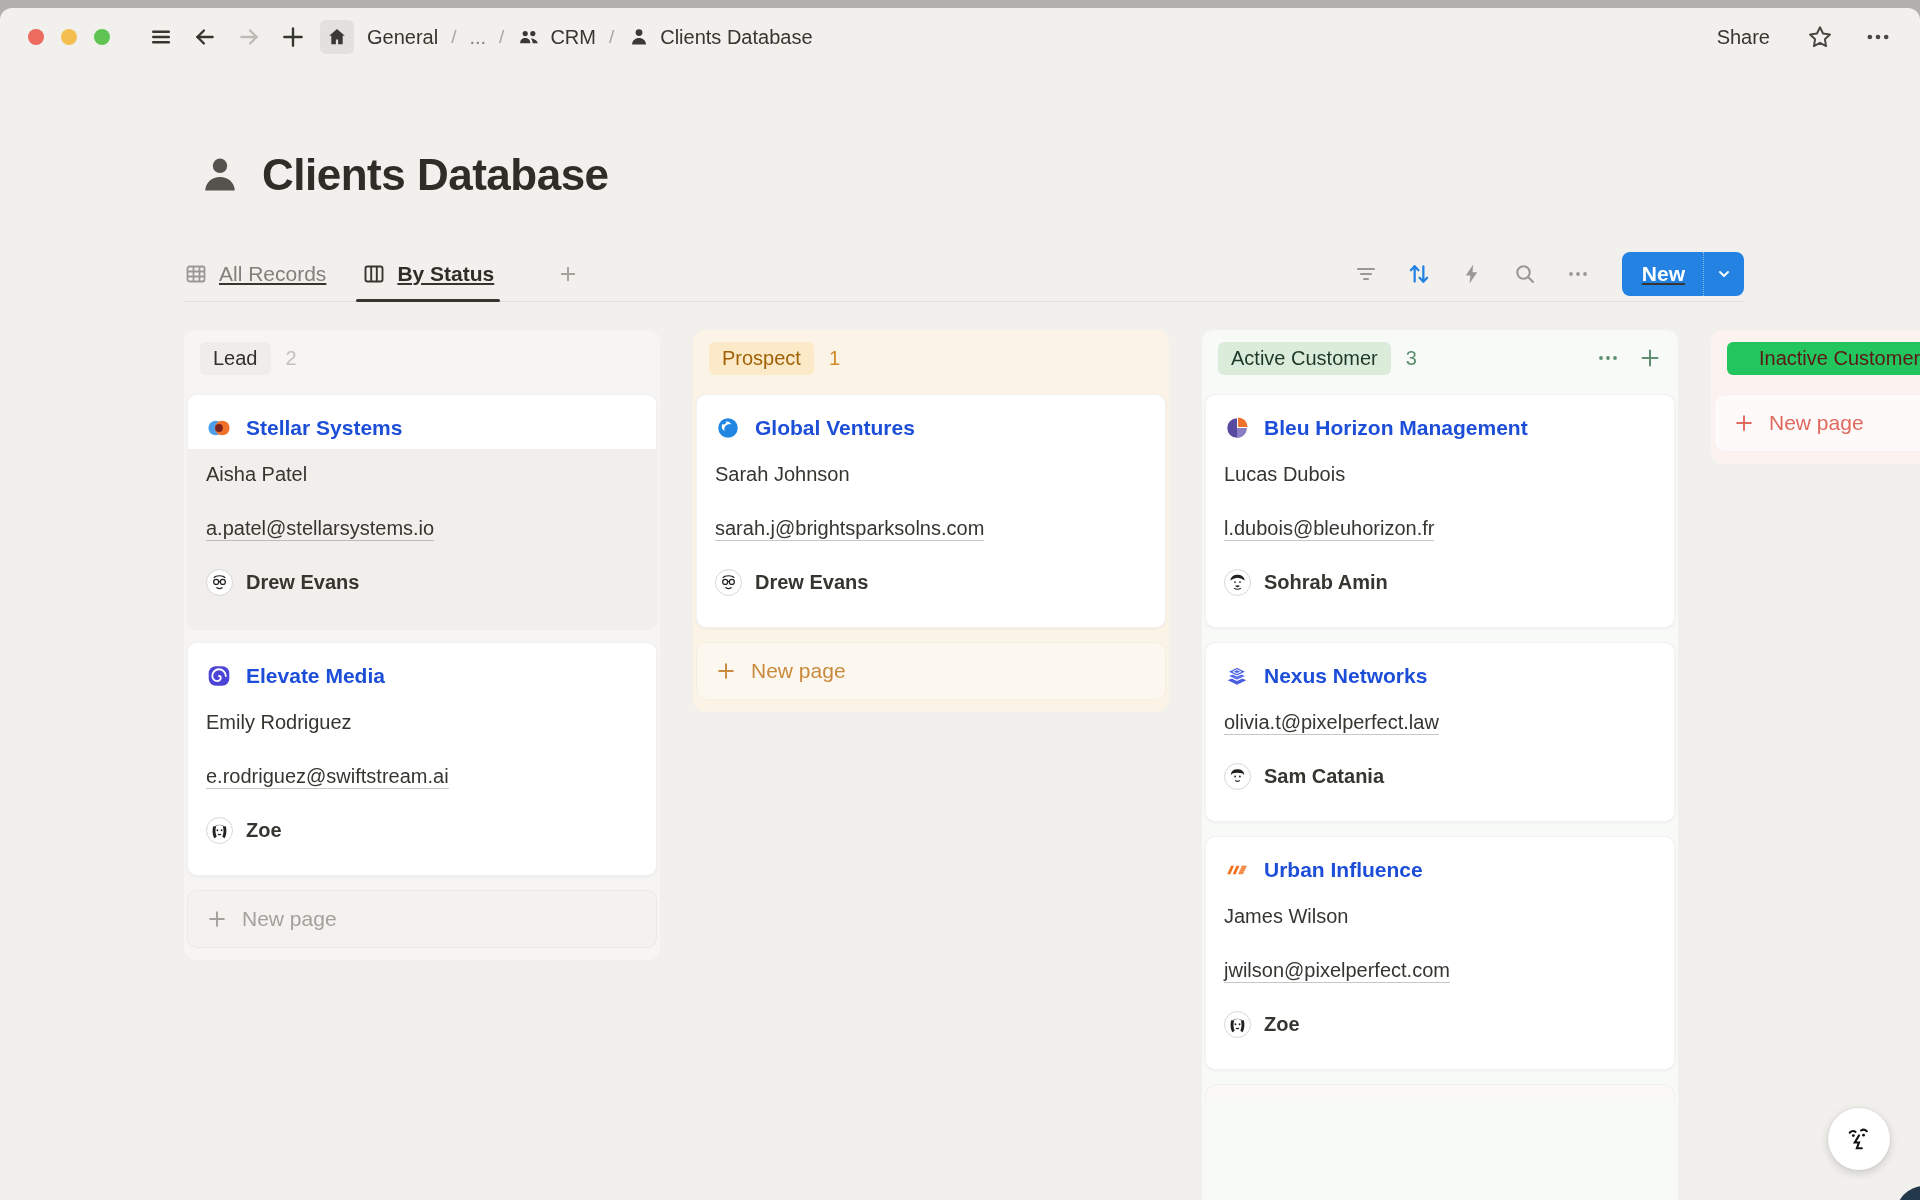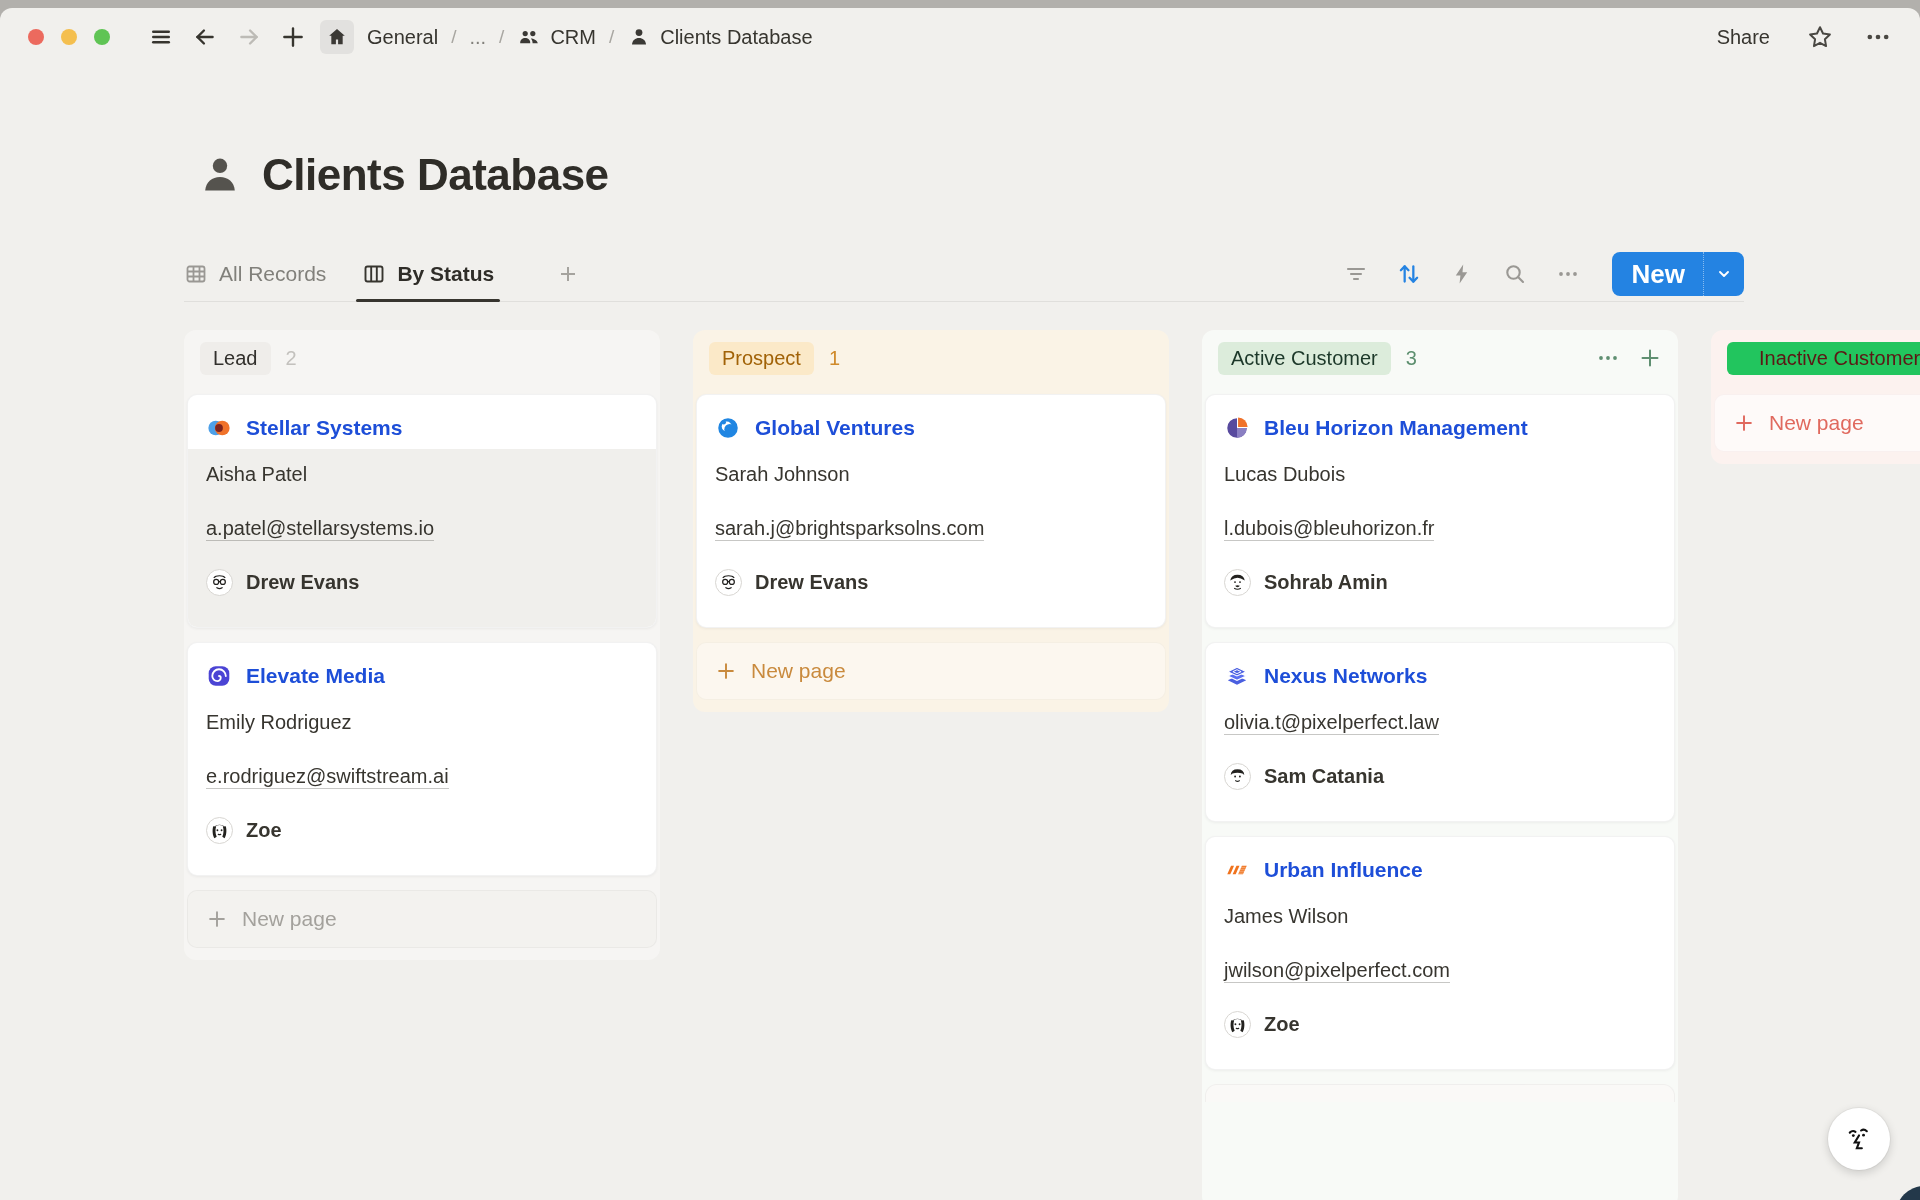--- a/index.html
+++ b/index.html
@@ -22,32 +22,32 @@
   .crumb-ellipsis { color:#82807b; }
   .topbar-right { margin-left:auto; display:flex; align-items:center; gap:30px; }
   .share { font-size:20px; color:#37352f; padding:4px 6px; border-radius:6px; }
 
   
   .page-header { position:absolute; top:142px; left:196px; display:flex; align-items:center; gap:18px; }
   .page-title { font-size:44px; font-weight:700; letter-spacing:-.5px; color:#2f2d28; }
 
   
   .views-row { position:absolute; top:238px; left:184px; right:176px; height:56px;
-               display:flex; align-items:center; }
+               display:flex; align-items:center;text-decoration:underline; }
   .views-row::after { content:""; position:absolute; left:0; right:0; bottom:0; height:1px; background:rgba(0,0,0,.07); }
   .tabs { display:flex; align-items:center; gap:36px; height:100%; }
   .tab { display:flex; align-items:center; gap:11px; font-size:21px; height:100%; position:relative; color:#81807b; }
   .tab.active { color:#2f2d28; font-weight:600; }
   .tab.active::after { content:""; position:absolute; left:-6px; right:-6px; bottom:0; height:3px; background:#37352f; border-radius:2px; z-index:2; }
   .tab-add { margin-left:26px; color:#9a9894; }
   .view-toolbar { margin-left:auto; display:flex; align-items:center; gap:27px; }
   .tool-icon { display:flex; align-items:center; justify-content:center; width:26px; height:26px; }
   .new-btn { display:flex; align-items:stretch; height:44px; border-radius:8px; overflow:hidden;
              background:#2483e2; color:#fff; margin-left:4px; }
-  .new-btn-main { display:flex; align-items:center; padding:0 18px 0 20px; font-size:26px; font-weight:600;
+  .new-btn-main { display:flex; align-items:center; padding:0 18px 0 20px; font-size:21px; font-weight:600;
                   border-right:1px dotted rgba(255,255,255,.45); }
   .new-btn-arrow { display:flex; align-items:center; padding:0 12px; }
 
   
   .board { position:absolute; top:322px; left:0; right:0; bottom:0; padding-left:184px;
            display:flex; gap:33px; align-items:flex-start; overflow:hidden; }
   .col { width:476px; flex:none; border-radius:12px; padding:8px 3px 12px; }
   .col--gray   { background:#f6f5f3; }
   .col--orange { background:#faf3e6; }
   .col--green  { background:#f8faf7; min-height:878px; }

